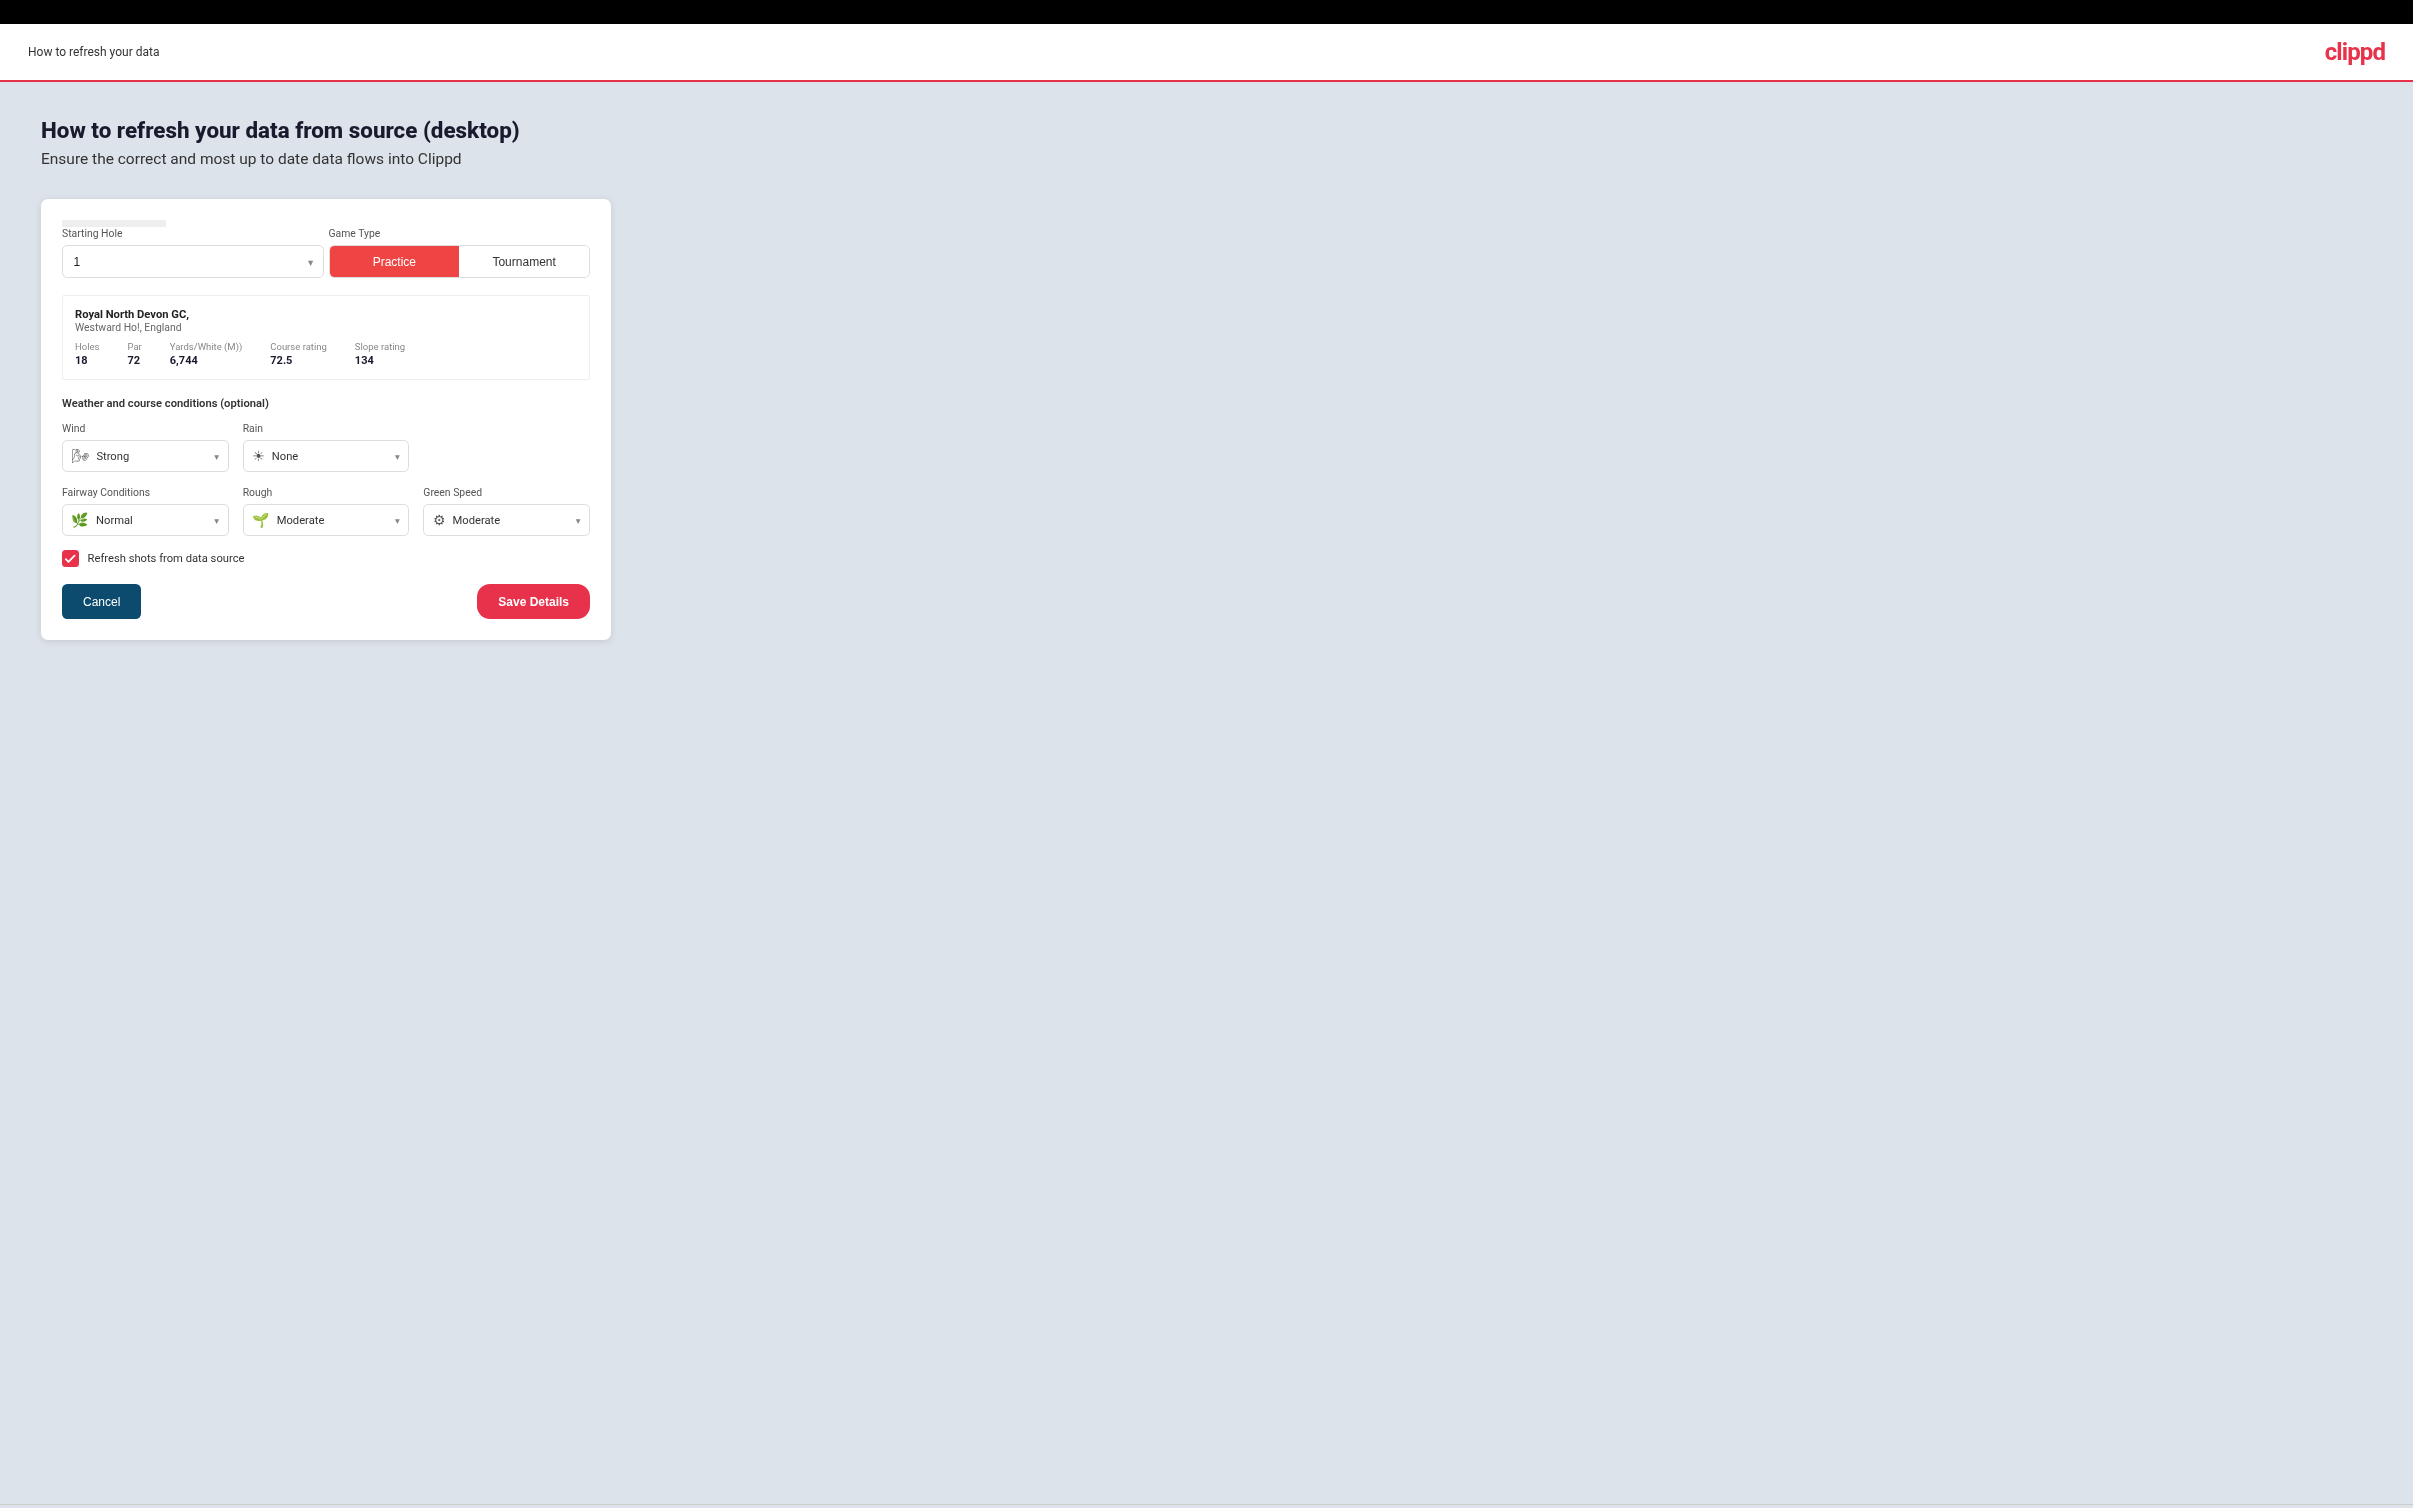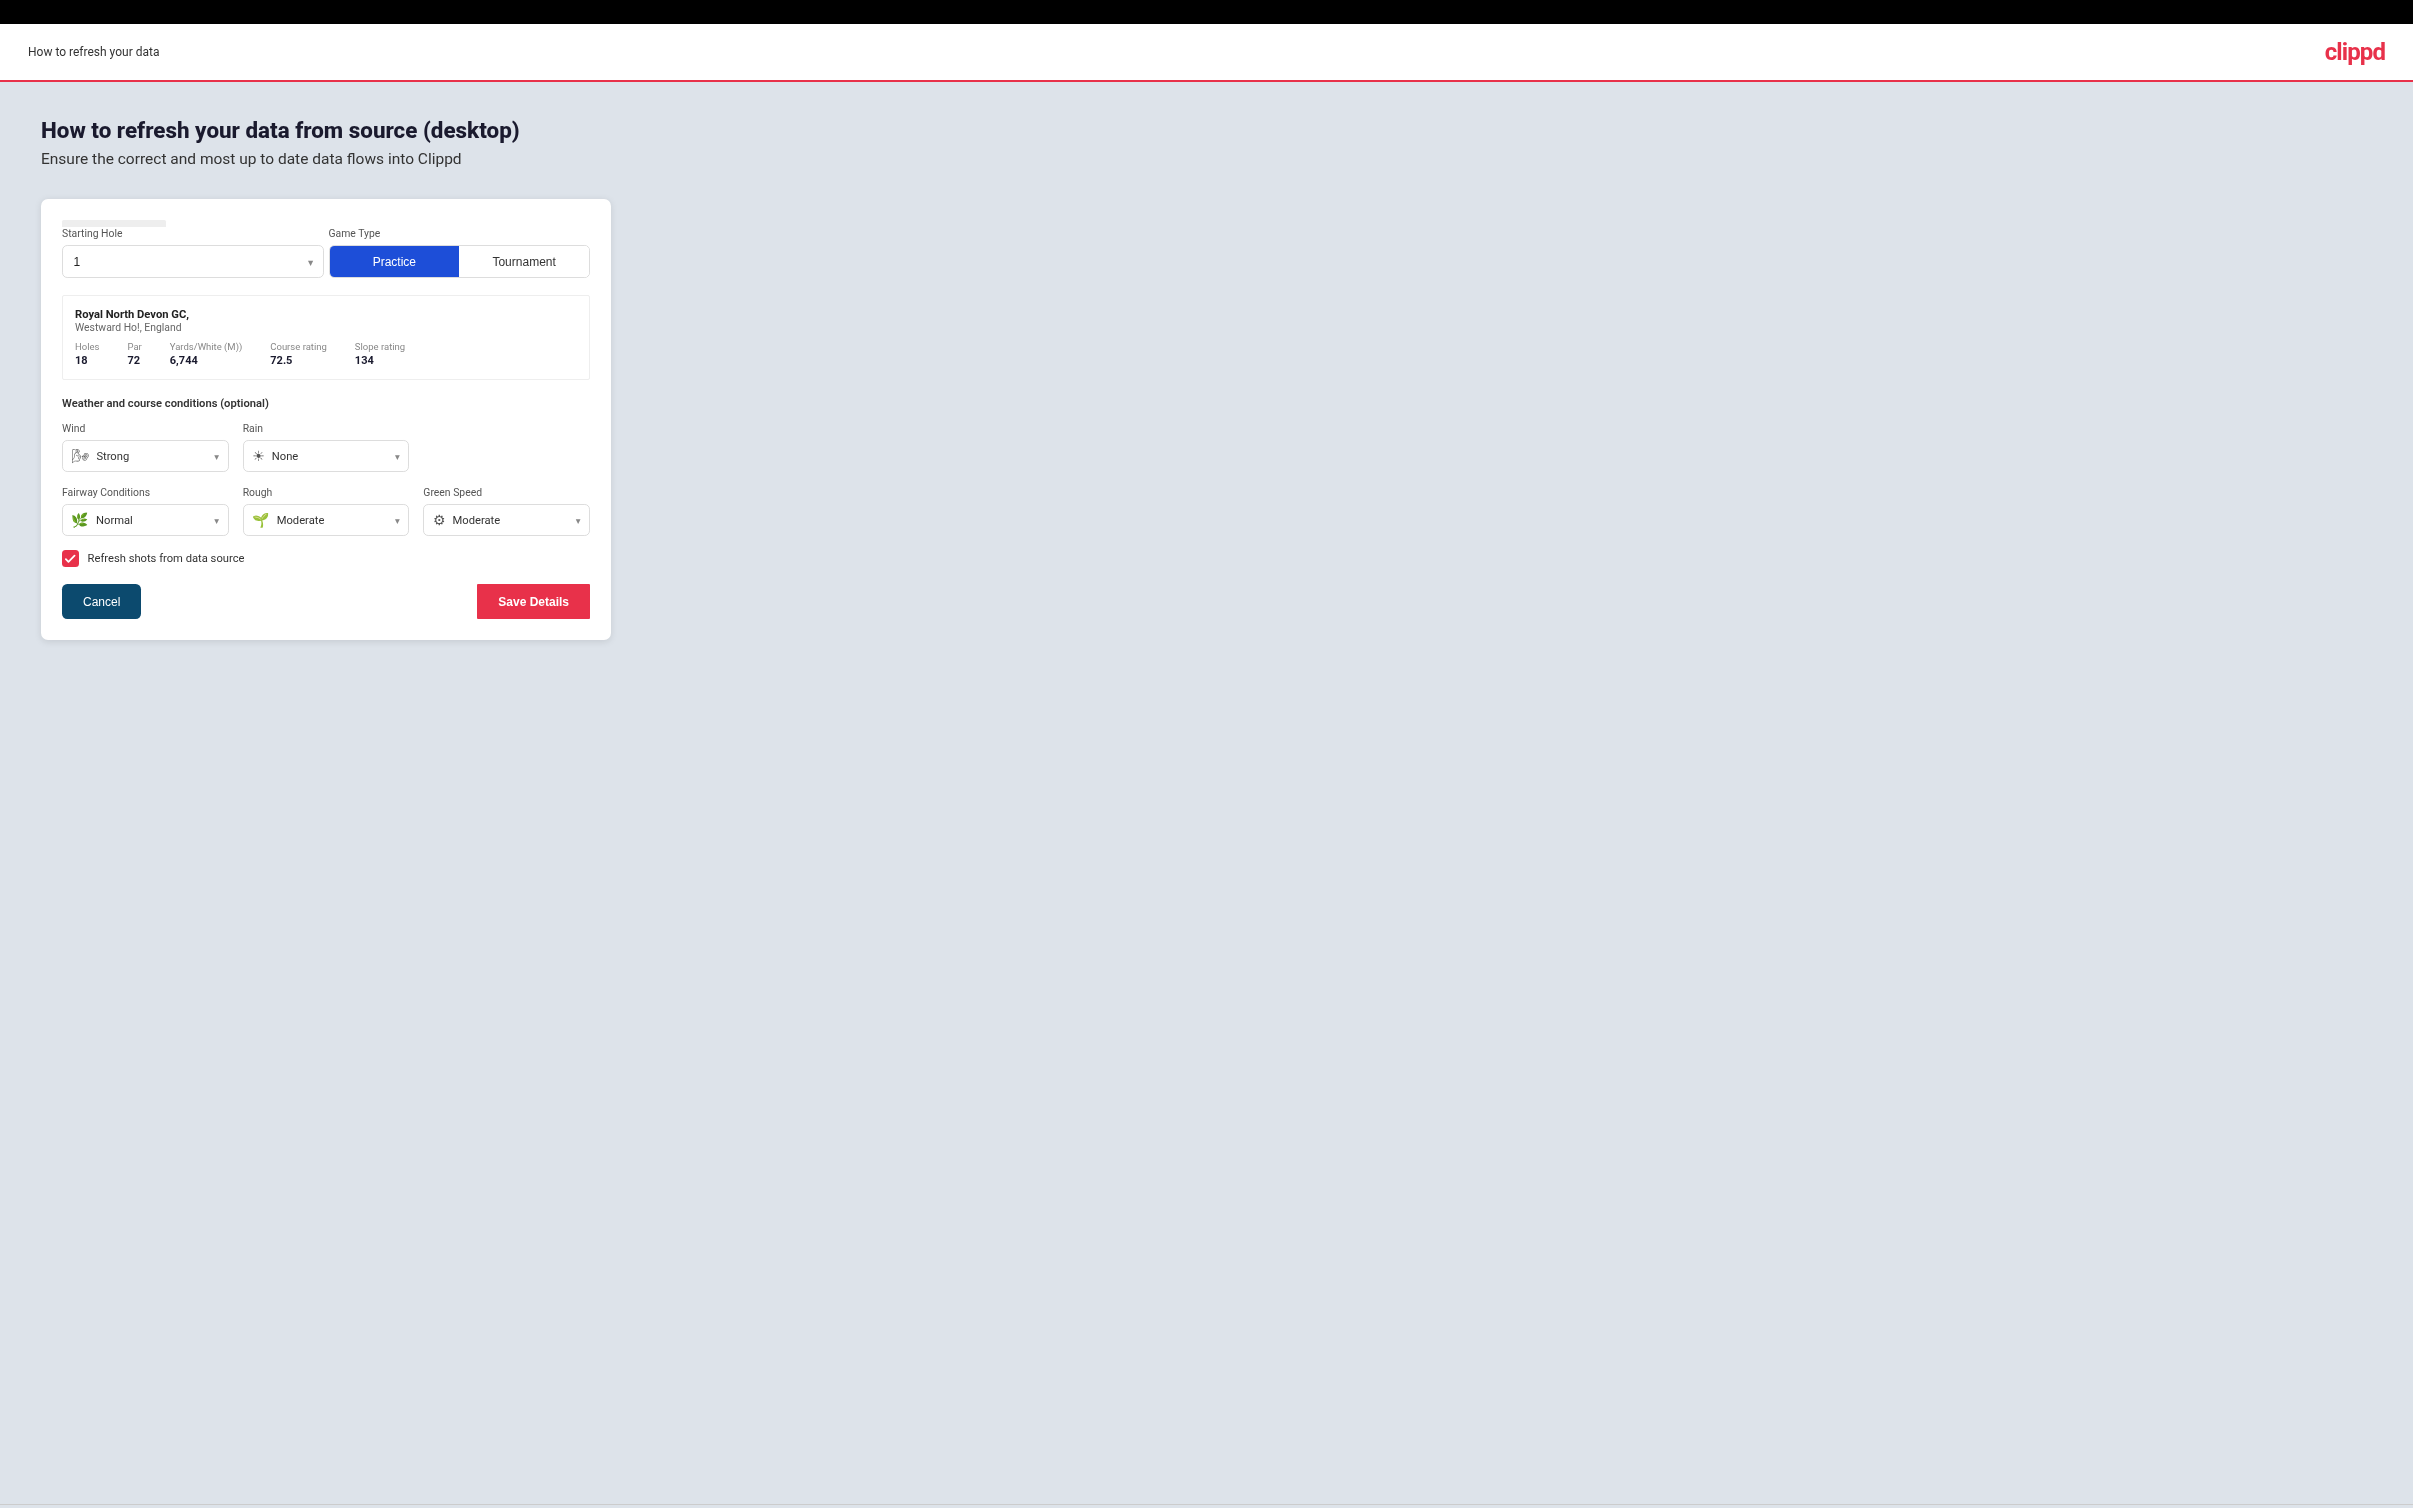--- a/index.html
+++ b/index.html
@@ -122,21 +122,21 @@
     .game-type-btn {
       flex: 1;
       padding: 8.6px;
       border: none;
       font-size: 12px;
       cursor: pointer;
       font-weight: 500;
     }
 
     .game-type-btn.active {
-      background: #1d4ed8;
+      background: #ef4444;
       color: #fff;
     }
 
     .game-type-btn.inactive {
       background: #fff;
       color: #333;
     }
 
     .course-info-box {
       border: 0.9px solid #eee;
@@ -267,21 +267,21 @@
       padding: 10.4px 21px;
       font-size: 12px;
       cursor: pointer;
       font-weight: 500;
     }
 
     .btn-save {
       background: #e8314a;
       color: #fff;
       border: none;
-      border-radius: 1px;
+      border-radius: 13px;
       padding: 10.4px 21px;
       font-size: 12px;
       cursor: pointer;
       font-weight: 600;
     }
 
     .side-instructions {
       flex: 1;
       padding-top: 14px;
     }

